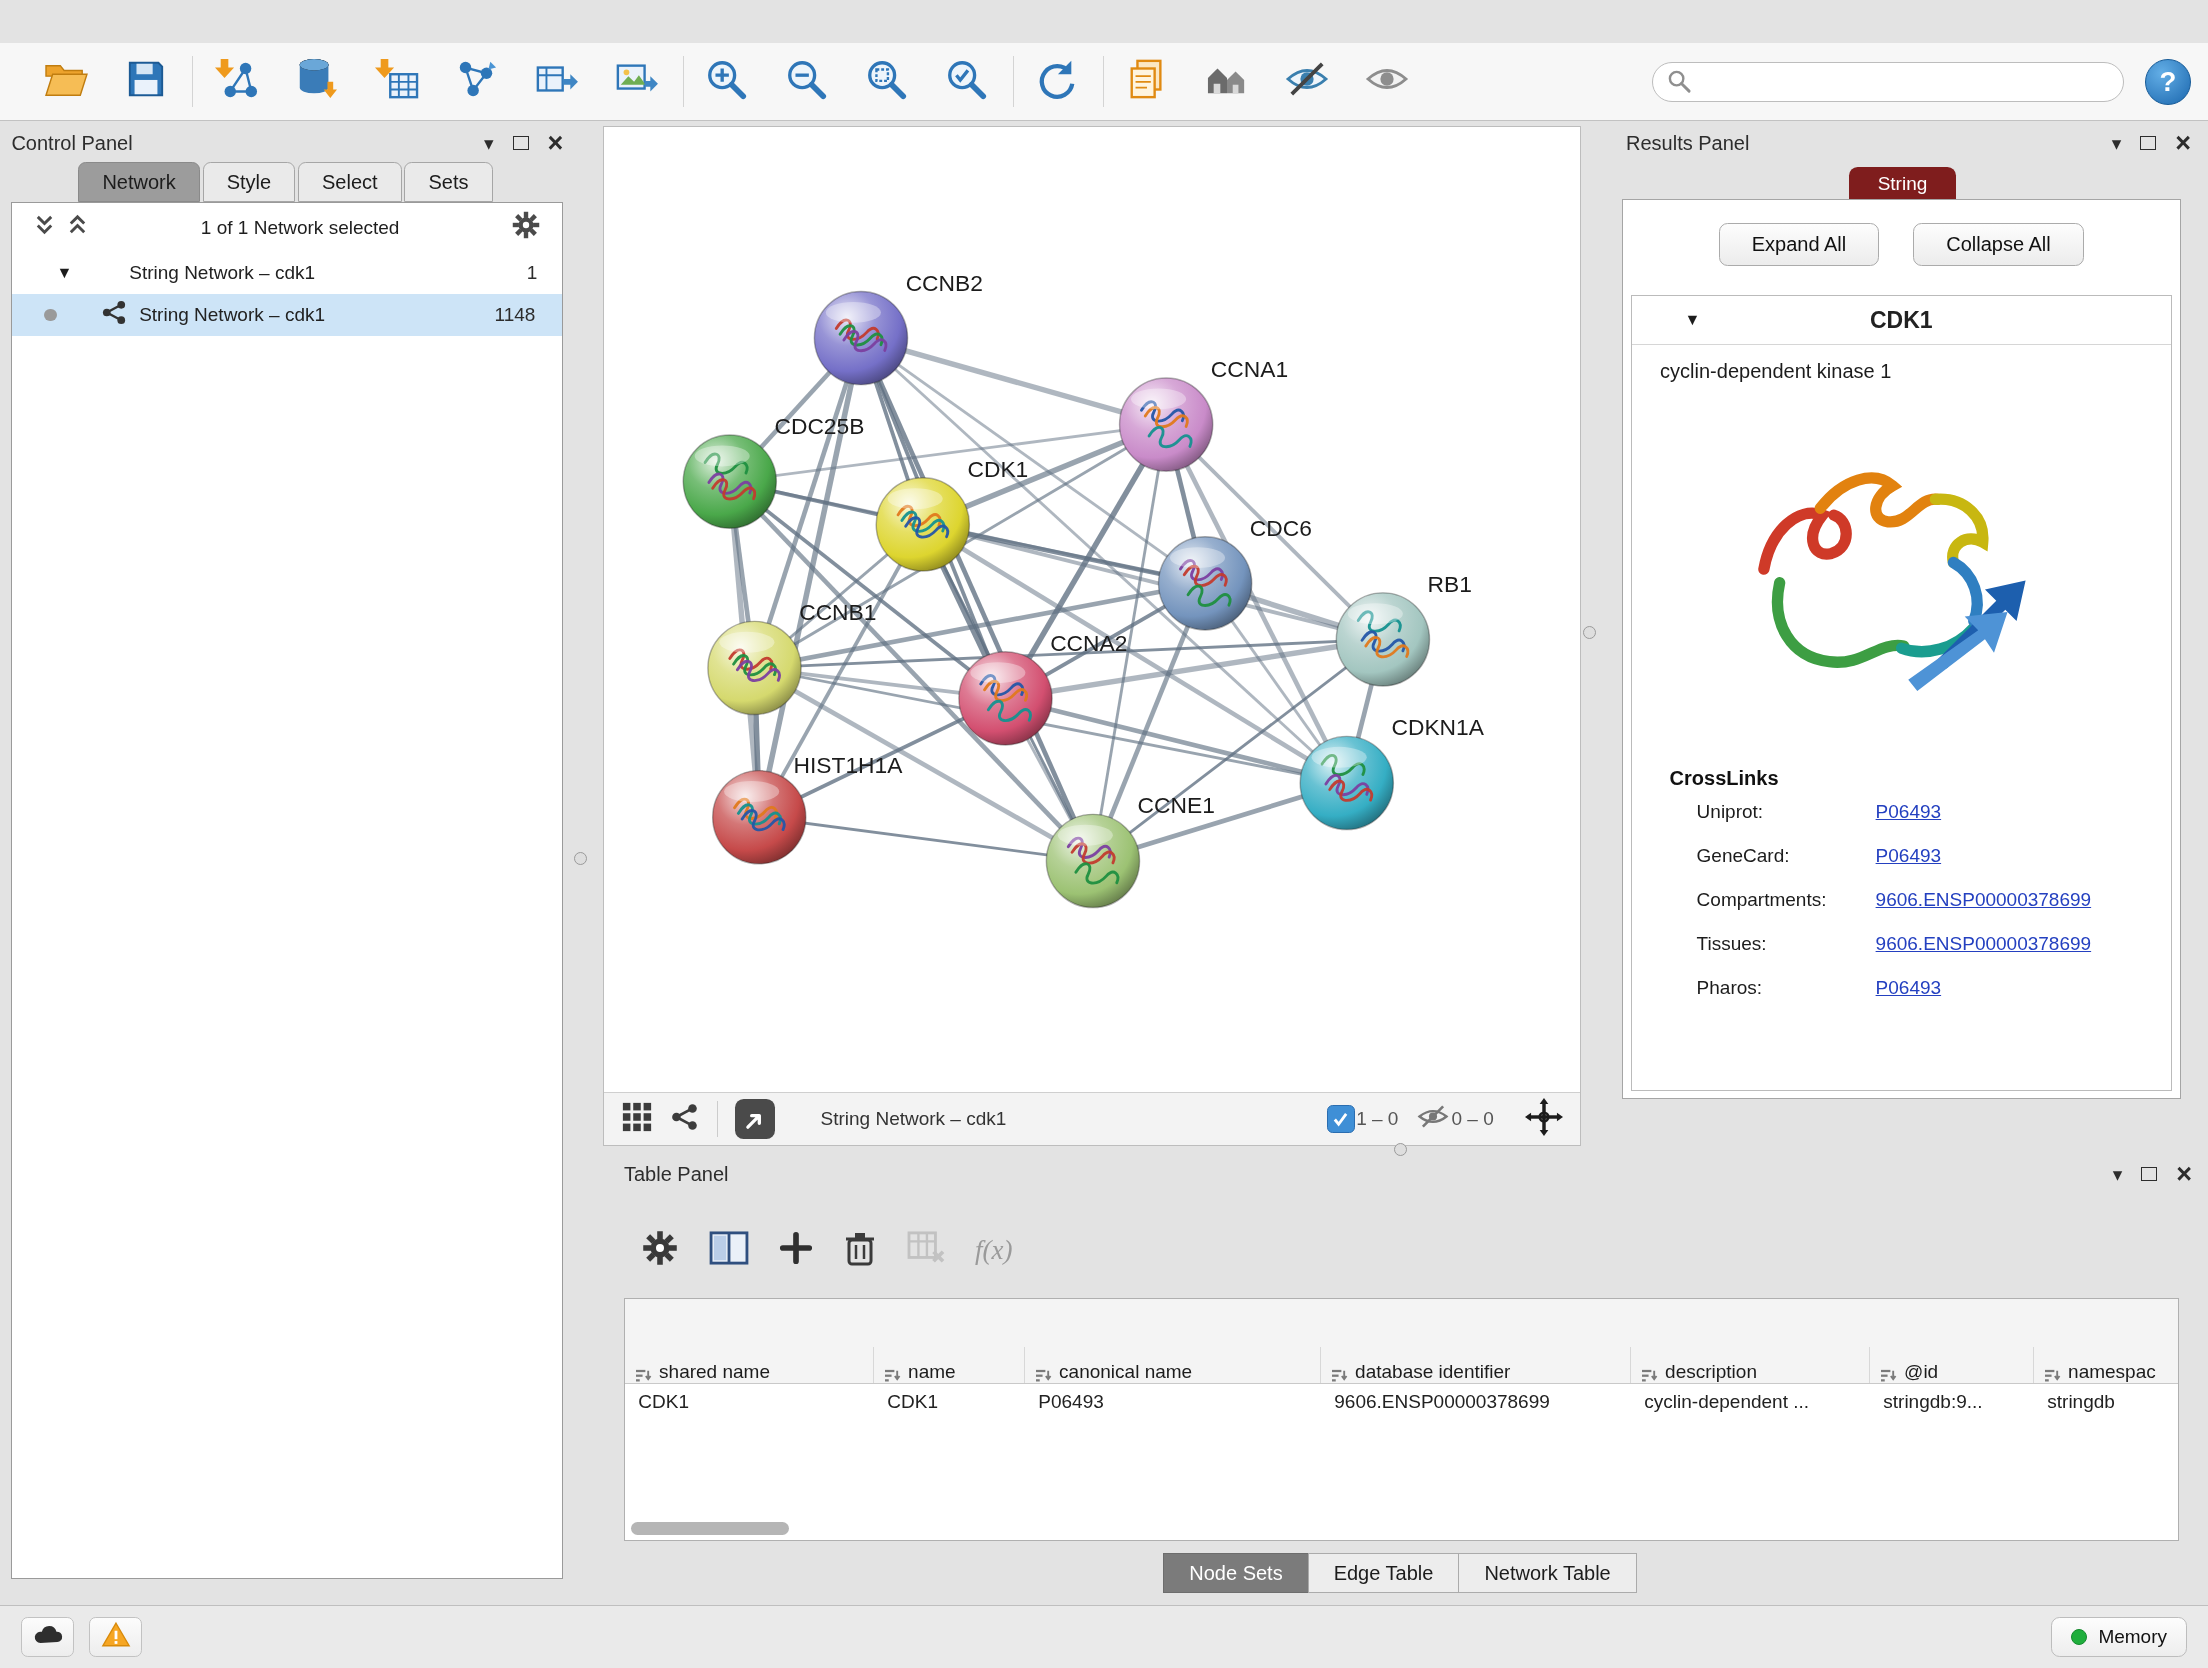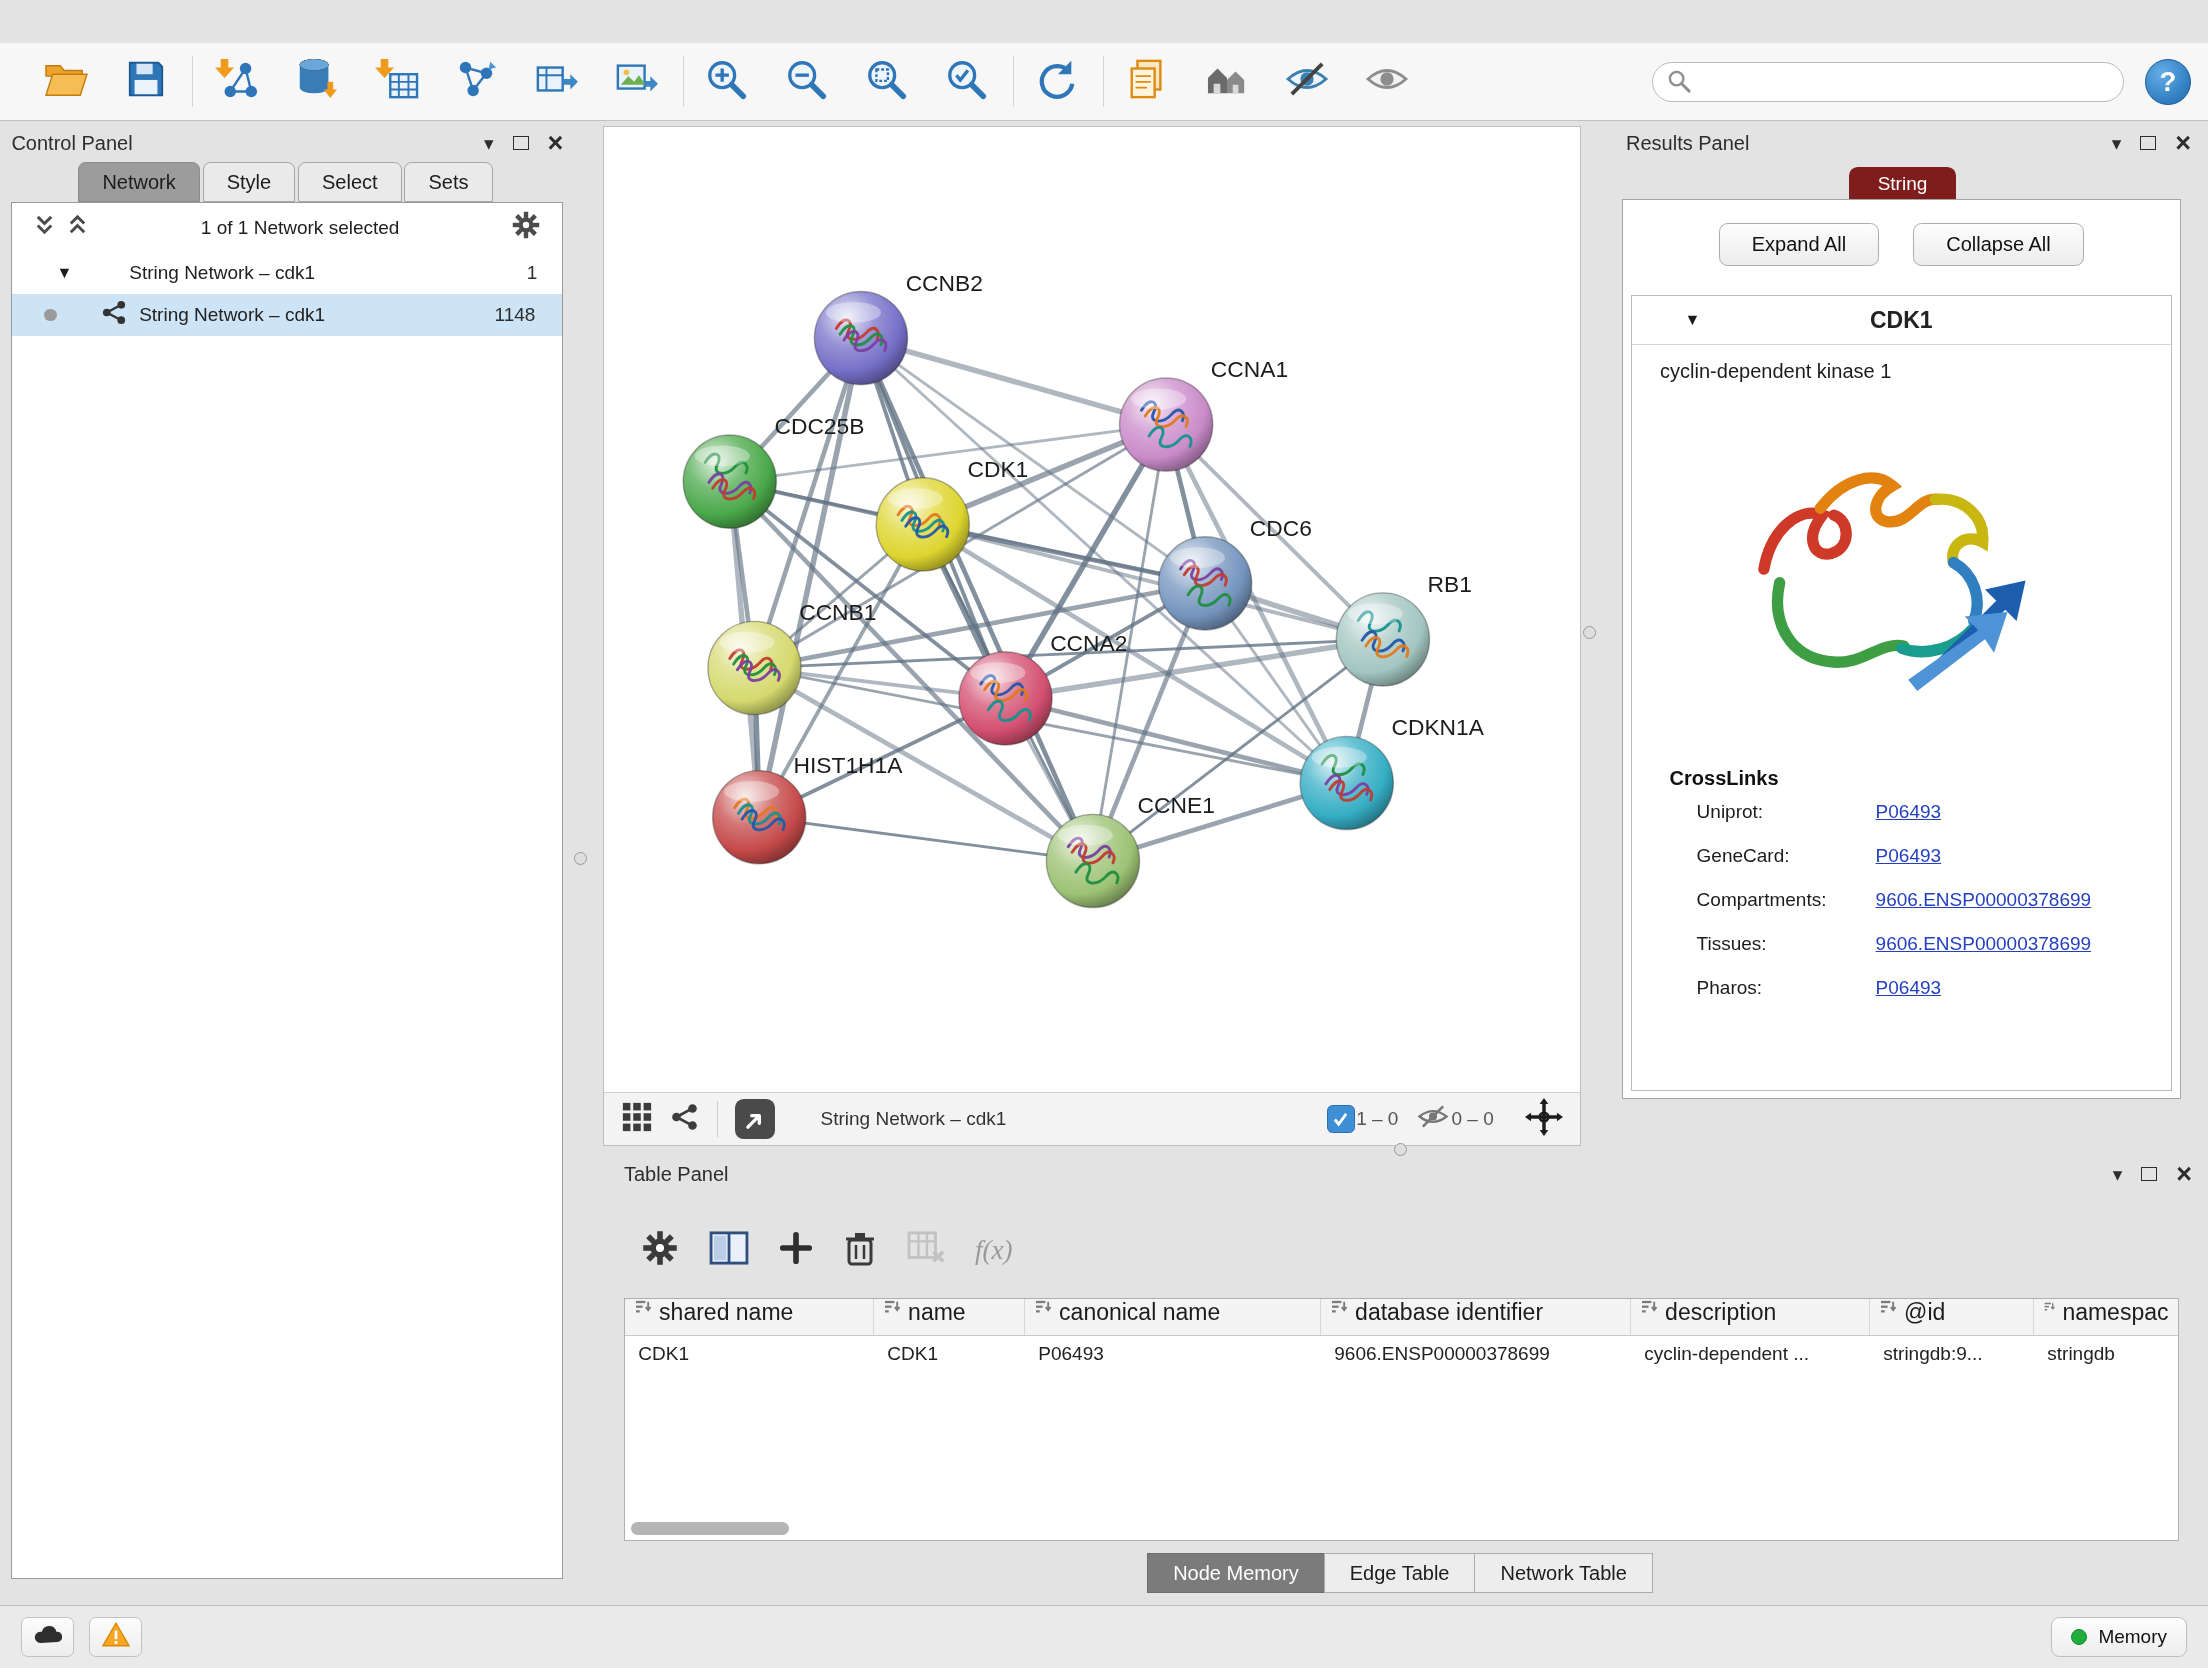--- a/index.html
+++ b/index.html
@@ -98,22 +98,22 @@
   .xl-link { color:#2440c0; text-decoration:underline; }
 
   
   #table-panel { position:absolute; left:609px; top:1157px; width:1583px; height:438px; }
   #table-panel .panel-title-row { padding-left:15px; }
   .tp-toolbar { position:absolute; top:67px; left:32px; display:flex; align-items:center; gap:30px; height:53px; }
   .fx { font-family:"Liberation Serif", serif; font-style:italic; font-size:27px; color:#9a9a9a; }
   .tp-table { position:absolute; top:141px; left:15px; width:1555px; height:243px; border:1px solid #b0b0b0; background:#fff; overflow:hidden; }
   .tgrid { display:grid; grid-template-columns:249px 151px 296px 310px 239px 164px 1fr; }
   .thead { background:#f4f4f4; border-bottom:1px solid #c9c9c9; }
-  .th { height:36px; display:flex; align-items:flex-start; gap:7.6px; padding:0 9.5px; border-right:1px solid #d8d8d8;
-    font-size:23px; color:#1c1c1c; white-space:nowrap; overflow:hidden; }
+  .th { height:36px; display:flex; align-items:flex-end; gap:7.6px; padding:0 9.5px; border-right:1px solid #d8d8d8;
+    font-size:19px; color:#1c1c1c; white-space:nowrap; overflow:hidden;margin-top:48px; }
   .td { height:36px; display:flex; align-items:center; padding:0 13.3px; font-size:19px; white-space:nowrap; overflow:hidden; }
   .scroll-track { position:absolute; left:5.7px; right:5.7px; bottom:4.8px; height:13.3px; }
   .scroll-thumb { width:158px; height:13.3px; border-radius:6.7px; background:#b5b5b5; }
   .tp-tabs { position:absolute; top:396px; left:0; right:0; display:flex; justify-content:center; }
   .tp-tab { height:40px; padding:0 25px; display:flex; align-items:center; font-size:20px;
     border:1px solid #ababab; background:#ededed; margin-left:-1px; color:#1c1c1c; }
   .tp-tab.selected { background:#7b7b7b; color:#fff; border-color:#6d6d6d; }
 
   
   #bottom-bar { position:absolute; left:0; right:0; bottom:0; height:63px; background:#eaeaea;
@@ -767,21 +767,21 @@
         <div class="td">cyclin-dependent ...</div>
         <div class="td">stringdb:9...</div>
         <div class="td">stringdb</div>
       </div>
       <div class="scroll-track">
         <div class="scroll-thumb"></div>
       </div>
     </div>
     <div class="tp-tabs">
       <div class="tp-tab selected">
-          <span>Node Memory</span>
+          <span>Node Sets</span>
         </div>
       <div class="tp-tab">
           <span>Edge Table</span>
         </div>
       <div class="tp-tab">
           <span>Network Table</span>
         </div>
     </div>
   </div>
 

